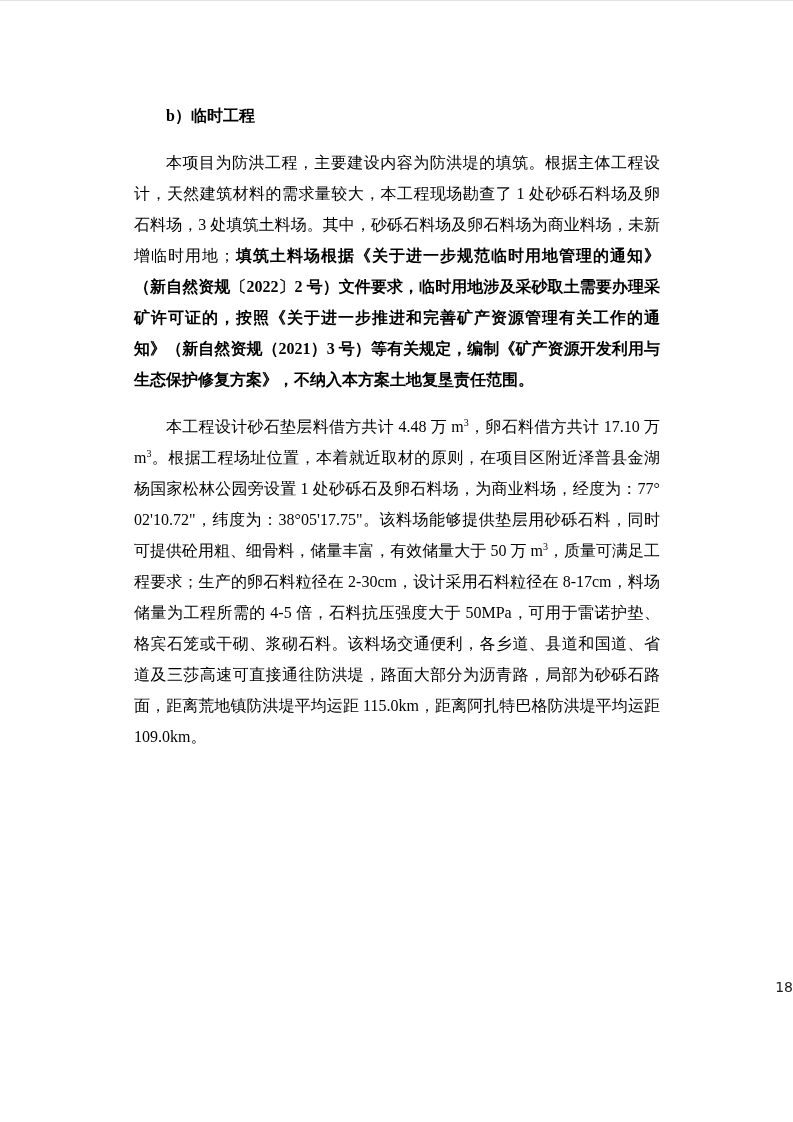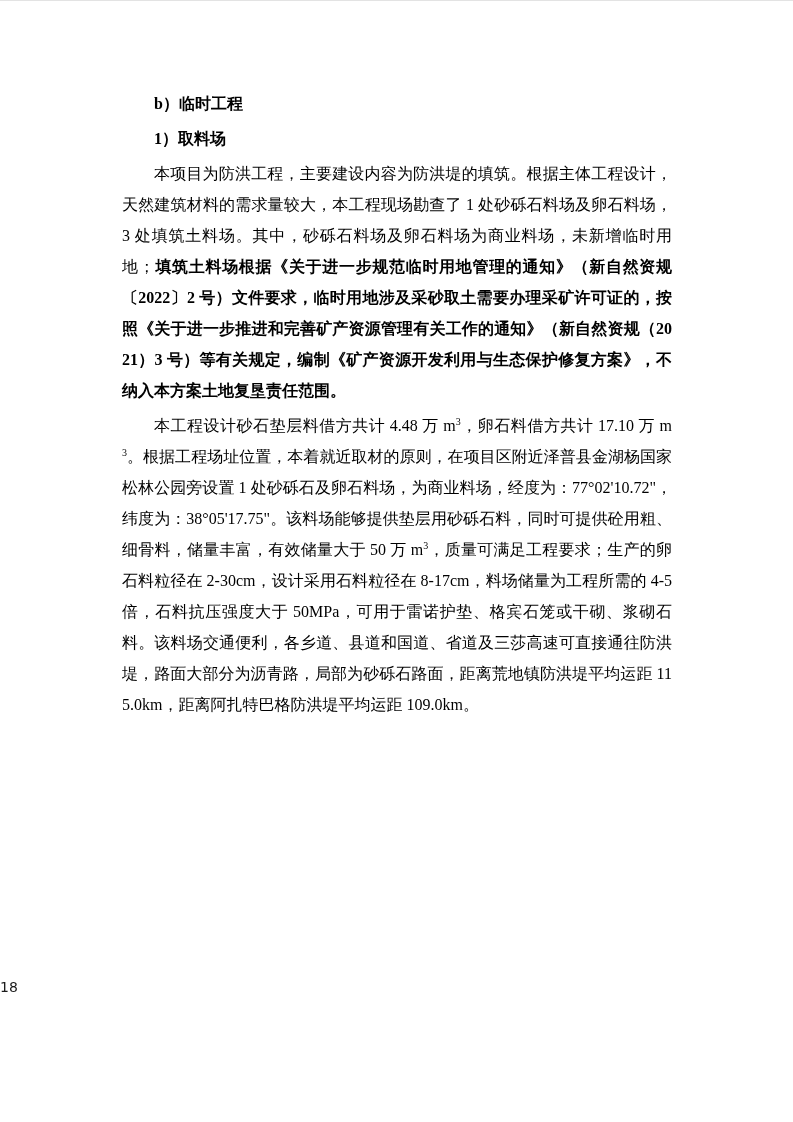--- a/index.html
+++ b/index.html
@@ -21,21 +21,21 @@
     height: 1px;
     background: #e3e3e3;
   }
   .doc-body {
     position: absolute;
     left: 118px;
     top: 84px;
     width: 558px;
   }
   .doc-body p {
-    margin: 4px;
+    margin: 16px;
     font-size: 16px;
     line-height: 31px;
     text-align: justify;
     text-indent: 2em;
     letter-spacing: 0px;
     word-break: break-all;
   }
   .doc-body p.heading {
     font-weight: bold;
     text-align: left;
@@ -46,35 +46,34 @@
   .doc-body sup {
     font-size: 10px;
     line-height: 0;
     vertical-align: super;
   }
   .page-footer {
     position: absolute;
     top: 978px;
     left: 0;
     width: 100%;
-    text-align: left;
+    text-align: right;
   }
   .page-number {
     font-family: "DejaVu Sans", "Liberation Sans", sans-serif;
     font-size: 14px;
     color: #1b1b1b;
   }
 </style>
 </head>
 <body>
 
 <div class="page-topline"></div>
 
 <div class="doc-body">
     <p class="heading"><span class="bold">b）临时工程</span></p>
-    <p class="heading"><span class="bold">1）取料场</span></p>
     <p class="body"><span>本项目为防洪工程，主要建设内容为防洪堤的填筑。根据主体工程设计，天然建筑材料的需求量较大，本工程现场勘查了 1 处砂砾石料场及卵石料场，3 处填筑土料场。其中，砂砾石料场及卵石料场为商业料场，未新增临时用地；</span><span class="bold">填筑土料场根据《关于进一步规范临时用地管理的通知》（新自然资规〔2022〕2 号）文件要求，临时用地涉及采砂取土需要办理采矿许可证的，按照《关于进一步推进和完善矿产资源管理有关工作的通知》（新自然资规（2021）3 号）等有关规定，编制《矿产资源开发利用与生态保护修复方案》，不纳入本方案土地复垦责任范围。</span></p>
     <p class="body"><span>本工程设计砂石垫层料借方共计 4.48 万 m</span><sup>3</sup><span>，卵石料借方共计 17.10 万 m</span><sup>3</sup><span>。根据工程场址位置，本着就近取材的原则，在项目区附近泽普县金湖杨国家松林公园旁设置 1 处砂砾石及卵石料场，为商业料场，经度为：77°02'10.72"，纬度为：38°05'17.75"。该料场能够提供垫层用砂砾石料，同时可提供砼用粗、细骨料，储量丰富，有效储量大于 50 万 m</span><sup>3</sup><span>，质量可满足工程要求；生产的卵石料粒径在 2-30cm，设计采用石料粒径在 8-17cm，料场储量为工程所需的 4-5 倍，石料抗压强度大于 50MPa，可用于雷诺护垫、格宾石笼或干砌、浆砌石料。该料场交通便利，各乡道、县道和国道、省道及三莎高速可直接通往防洪堤，路面大部分为沥青路，局部为砂砾石路面，距离荒地镇防洪堤平均运距 115.0km，距离阿扎特巴格防洪堤平均运距 109.0km。</span></p>
   </div>
 
 <div class="page-footer">
   <span class="page-number">18</span>
 </div>
 
 </body></html>

